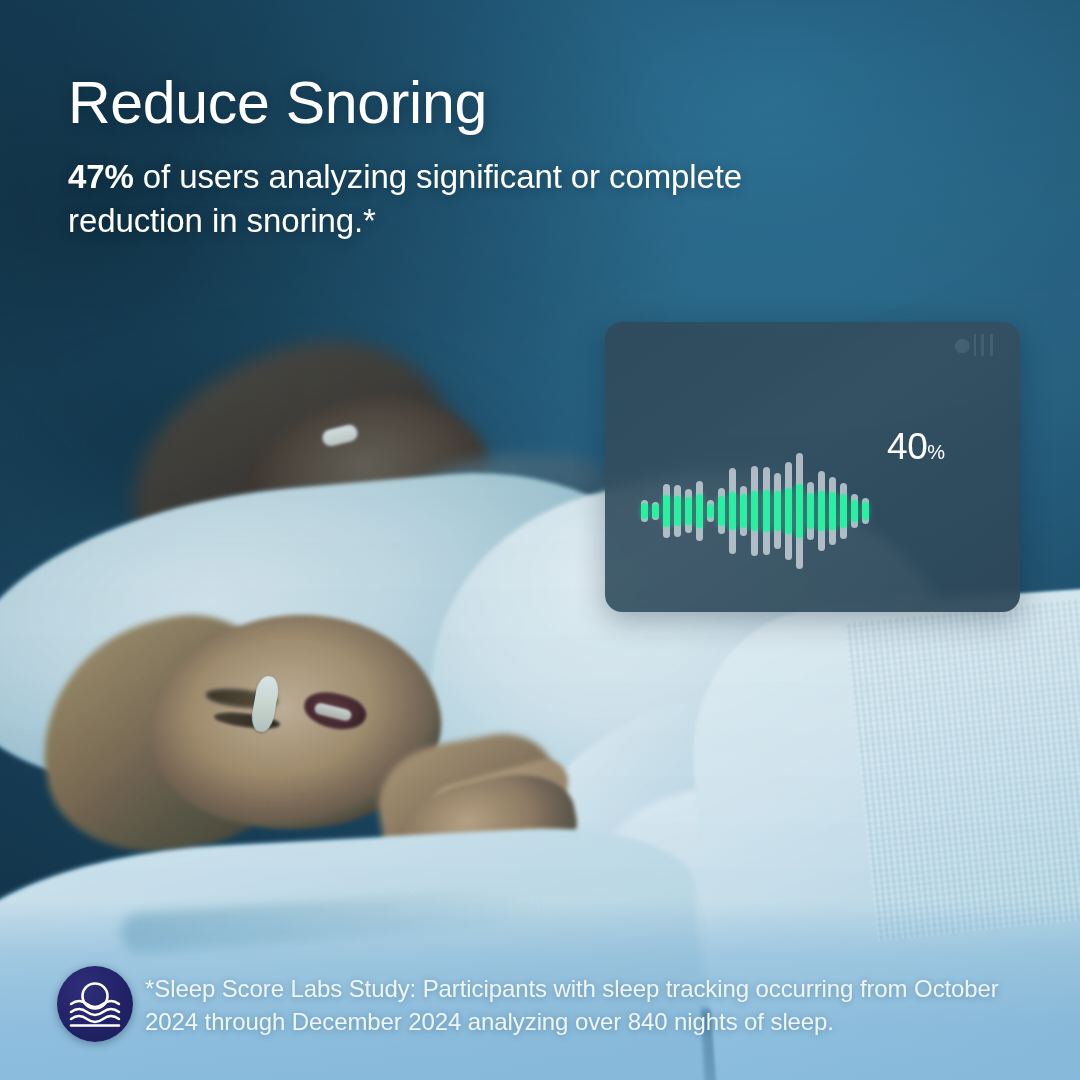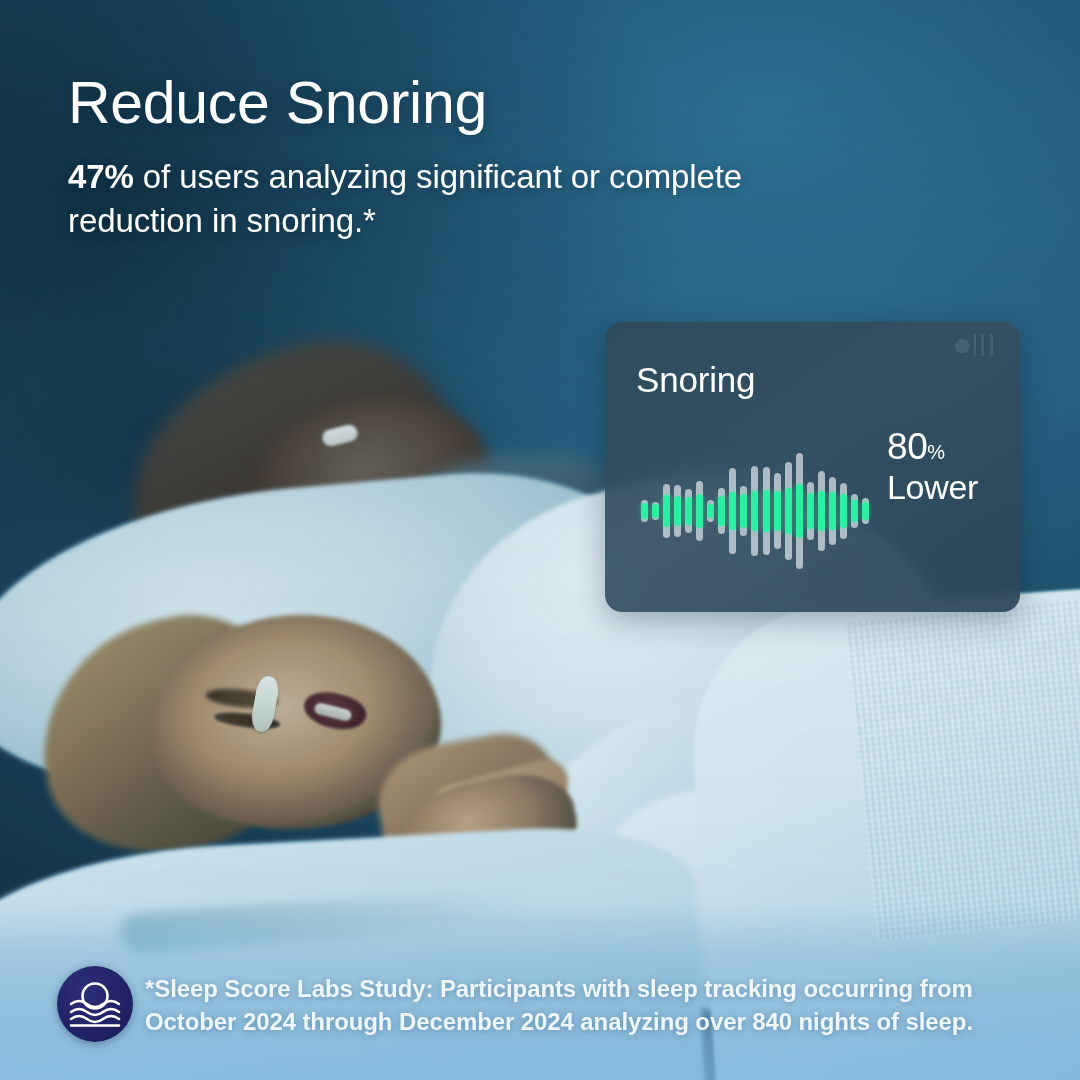--- a/index.html
+++ b/index.html
@@ -273,21 +273,21 @@
   
   .logo {
     position:absolute; left:57px; top:966px; width:76px; height:76px;
     border-radius:50%;
     background:radial-gradient(circle at 36% 30%, #2e2f7a 0%, #23246a 45%, #1b1c58 100%);
     box-shadow:0 2px 8px rgba(0,20,40,.35);
   }
   .logo svg { position:absolute; inset:0; }
   .footnote {
     position:absolute; left:145px; top:972px; width:890px;
-    font-size:24px; font-weight:700; color:#eef6fb;
+    font-size:24px; font-weight:400; color:#eef6fb;
     line-height:1.38; letter-spacing:-.1px;
     text-shadow:0 1px 6px rgba(20,60,90,.35);
   }
 </style>
 </head>
 <body>
 
 <div class="photo">
   <div class="wall"></div>
   <div class="wall-vig"></div>
@@ -326,21 +326,20 @@
 </div>
 
 <div class="headline">Reduce Snoring</div>
 
 <div class="subline">
   <b>47%</b><span> of users analyzing significant or complete reduction in snoring.*</span>
 </div>
 
 <div class="card">
   <div class="card-wm"></div>
-  <div class="card-title">Snoring</div>
 
   <div class="wave">
       <div class="bar" style="height: 22px;">
         <i style="height: 16px;"></i>
       </div>
       <div class="bar" style="height: 18px;">
         <i style="height: 14px;"></i>
       </div>
       <div class="bar" style="height: 54px;">
         <i style="height: 32px;"></i>
@@ -395,22 +394,21 @@
       </div>
       <div class="bar" style="height: 34px;">
         <i style="height: 22px;"></i>
       </div>
       <div class="bar" style="height: 26px;">
         <i style="height: 18px;"></i>
       </div>
     </div>
 
   <div class="stat">
-    <span class="big">80</span><span class="pct">%</span>
-    <span class="lbl">Lower</span>
+    <span class="big">40</span><span class="pct">%</span>
   </div>
 </div>
 
 <div class="logo">
   <svg viewBox="0 0 76 76" width="76" height="76" aria-hidden="true">
     <circle cx="38" cy="30" r="12.5" fill="none" stroke="#ffffff" stroke-width="2.6"></circle>
     <path d="M14 38 q8 -6 16 0 t16 0 t16 0" fill="none" stroke="#ffffff" stroke-width="2.4" stroke-linecap="round"></path>
     <path d="M14 46 q8 -6 16 0 t16 0 t16 0" fill="none" stroke="#ffffff" stroke-width="2.4" stroke-linecap="round"></path>
     <path d="M14 53 q8 -6 16 0 t16 0 t16 0" fill="none" stroke="#ffffff" stroke-width="2.4" stroke-linecap="round"></path>
     <path d="M14 59.5 h48" fill="none" stroke="#ffffff" stroke-width="2.4" stroke-linecap="round"></path>

